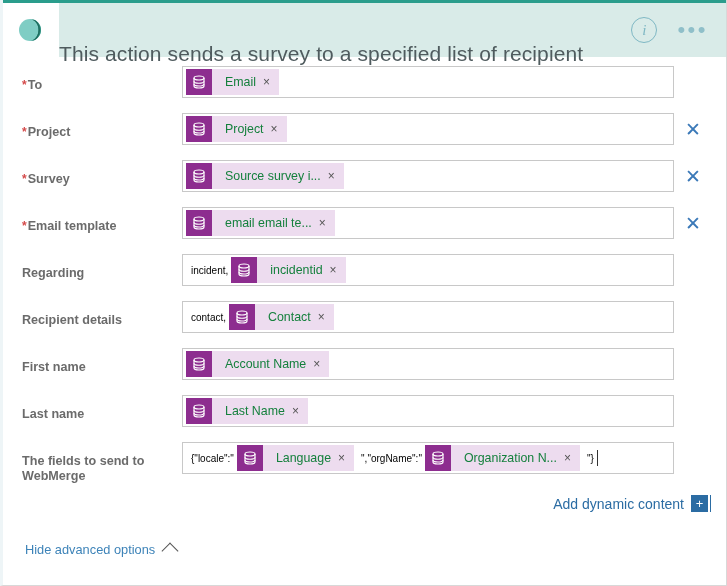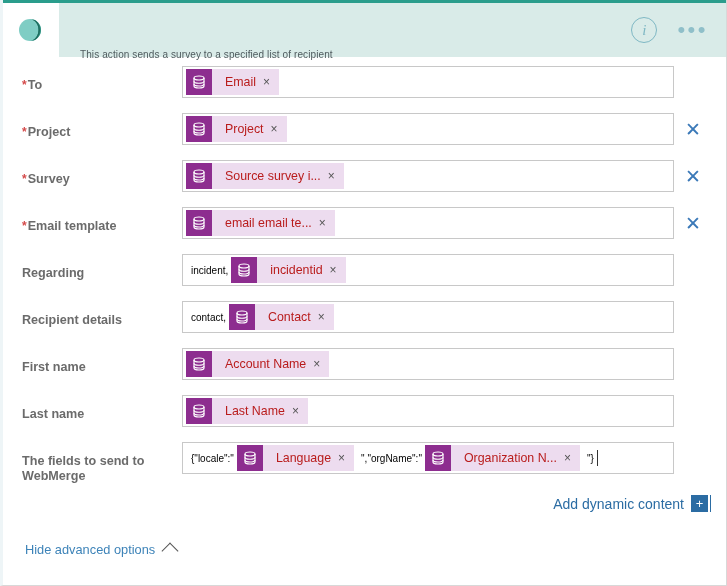--- a/index.html
+++ b/index.html
@@ -45,23 +45,23 @@
     justify-content: center;
     flex: 0 0 auto;
   }
   .logo-glyph {
     position: relative;
     width: 30px;
     height: 30px;
   }
   .header-title {
     flex: 1 1 auto;
-    font-size: 10px;
+    font-size: 21px;
     color: #4f5b5e;
-    padding-left: 21px;
+    padding-left: 0;
     letter-spacing: 0.1px;
     white-space: nowrap;
     overflow: hidden;
     margin-top: 48px;
   }
   .header-actions {
     display: flex;
     align-items: center;
     gap: 20px;
     padding-right: 18px;
@@ -163,21 +163,21 @@
     width: 26px;
     height: 26px;
     background: #8d2d8f;
     display: flex;
     align-items: center;
     justify-content: center;
     flex: 0 0 auto;
   }
   .chip-label {
     font-size: 12.4px;
-    color: #b91c1c;
+    color: #15803d;
     padding: 0 7px 0 13px;
     white-space: nowrap;
     overflow: hidden;
   }
   .chip-x {
     font-size: 12px;
     color: #555;
     padding-right: 9px;
     cursor: pointer;
     user-select: none;

